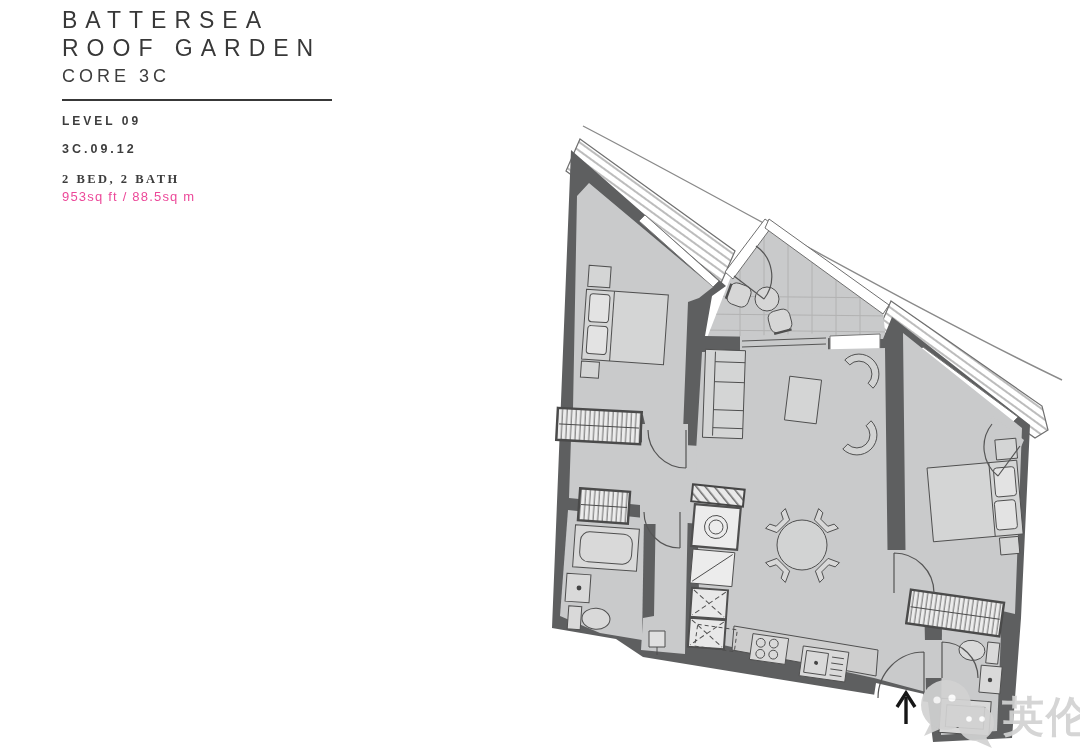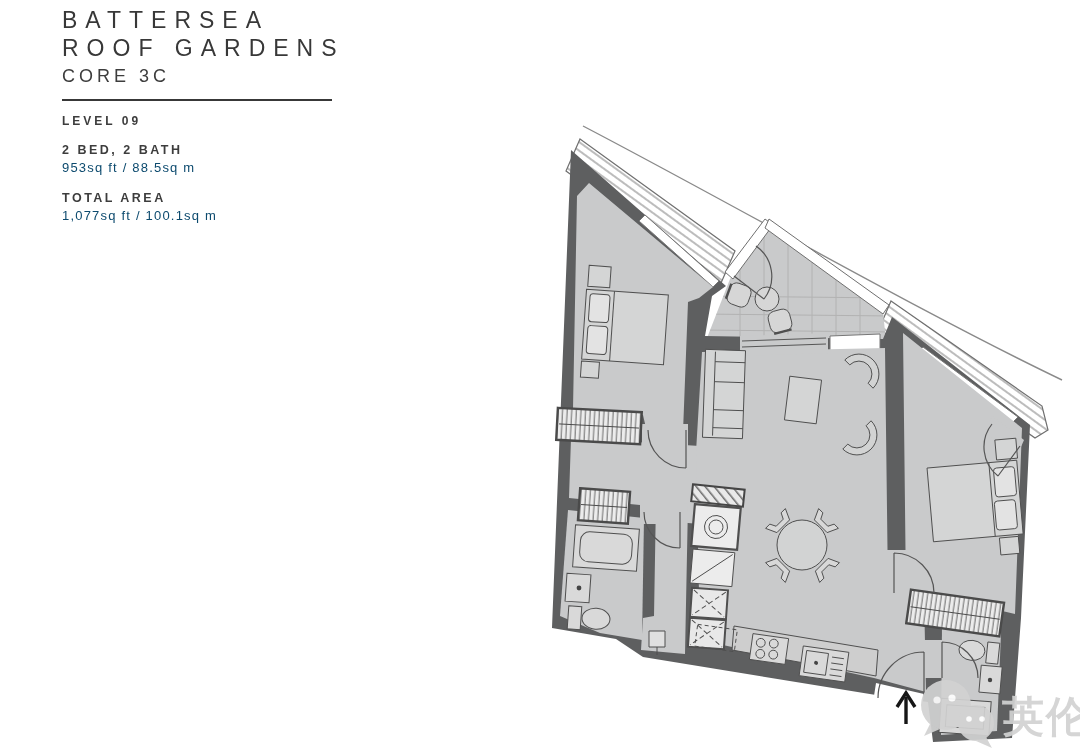--- a/index.html
+++ b/index.html
@@ -7,43 +7,40 @@
        font-family:"Liberation Sans", sans-serif;}
   .stage{position:absolute;inset:0;width:1080px;height:700px;margin-left:40px;}
   
   .info{position:absolute;left:22px;top:6px;color:#3d3d3d;}
   .title{font-size:23px;line-height:28px;letter-spacing:8px;font-weight:500;color:#383838;}
   .core{font-size:18px;letter-spacing:4px;margin-top:4px;font-weight:500;}
   .rule{width:270px;height:2px;background:#383838;margin:12px 0 13px 0;}
   .lvl{font-size:12px;letter-spacing:3px;font-weight:600;margin-bottom:14px;}
   .num{font-size:12.5px;letter-spacing:3px;font-weight:600;margin-bottom:15px;}
   .grp{margin-bottom:13px;}
-  .grp .lab{font-size:12.5px;letter-spacing:2.5px;font-weight:600;line-height:17px;}
-  .grp .area{font-size:13px;letter-spacing:1.2px;font-weight:500;line-height:18px;color:#0c4a6e;}
+  .grp .lab{font-size:12.5px;letter-spacing:2.5px;font-weight:600;line-height:17px;font-family:Liberation Serif, serif;}
+  .grp .area{font-size:13px;letter-spacing:1.2px;font-weight:500;line-height:18px;color:#ec4899;}
   svg{position:absolute;left:0;top:0;}
   svg *{vector-effect:non-scaling-stroke;}
 </style>
 </head>
 <body>
 
 <div class="stage">
 
   <div class="info">
     <div class="title">BATTERSEA</div>
-    <div class="title">ROOF GARDENS</div>
+    <div class="title">ROOF GARDEN</div>
     <div class="core">CORE 3C</div>
     <div class="rule"></div>
     <div class="lvl">LEVEL 09</div>
+    <div class="num">3C.09.12</div>
     <div class="grp">
       <div class="lab">2 BED, 2 BATH</div>
       <div class="area">953sq ft / 88.5sq m</div>
-    </div>
-    <div class="grp">
-      <div class="lab">TOTAL AREA</div>
-      <div class="area">1,077sq ft / 100.1sq m</div>
     </div>
   </div>
 
   <svg width="1080" height="755" viewBox="0 0 1080 755">
     <defs>
       <pattern id="deck" width="7" height="7" patternUnits="userSpaceOnUse" patternTransform="rotate(36)">
         <rect width="7" height="7" fill="#ffffff"></rect>
         <line x1="0" y1="1" x2="7" y2="1" stroke="#7a7a7a" stroke-width="1"></line>
       </pattern>
       <pattern id="rail" width="4.6" height="10" patternUnits="userSpaceOnUse">

